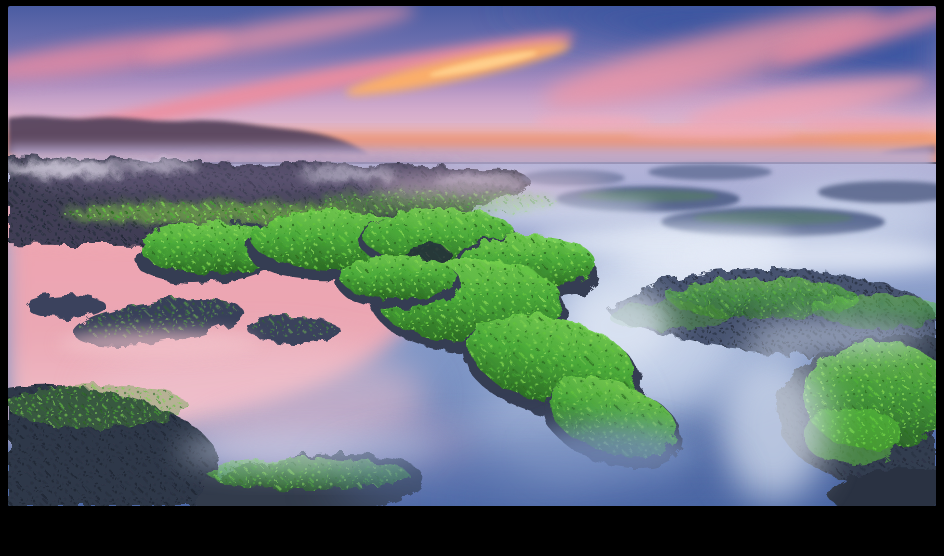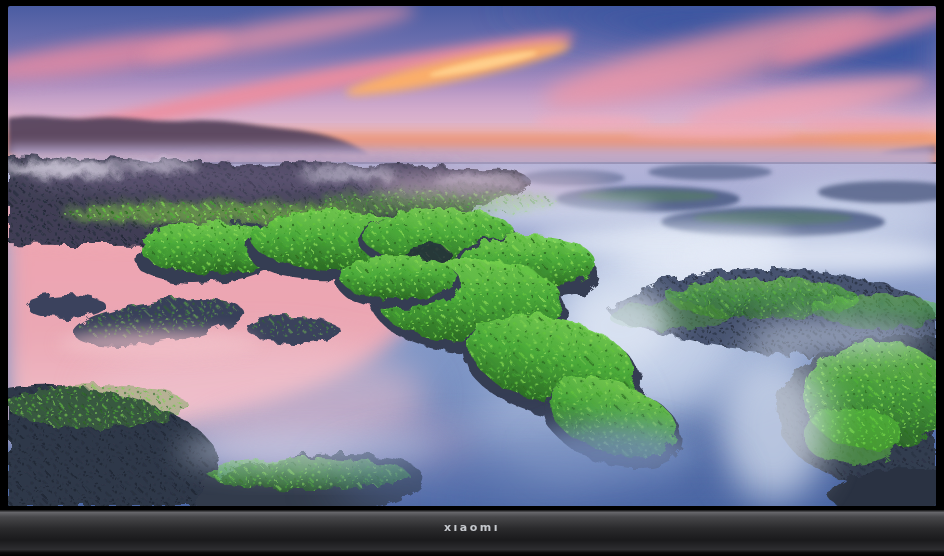--- a/index.html
+++ b/index.html
@@ -237,16 +237,13 @@
         <ellipse cx="830" cy="330" rx="90" ry="18" fill="#ccd7ec" opacity=".6" filter="url(#b14)"></ellipse>
       </g>
 
       <g>
         <ellipse cx="480" cy="180" rx="120" ry="14" fill="#e8c9d9" opacity=".5" filter="url(#b10)"></ellipse>
         <ellipse cx="520" cy="475" rx="200" ry="40" fill="#5872ae" opacity=".5" filter="url(#b24)"></ellipse>
       </g>
     </svg>
   </div>
 
-  <div class="bezel">
-    <span class="logo">xıaomı</span>
-  </div>
 </div>
 
 </body></html>

